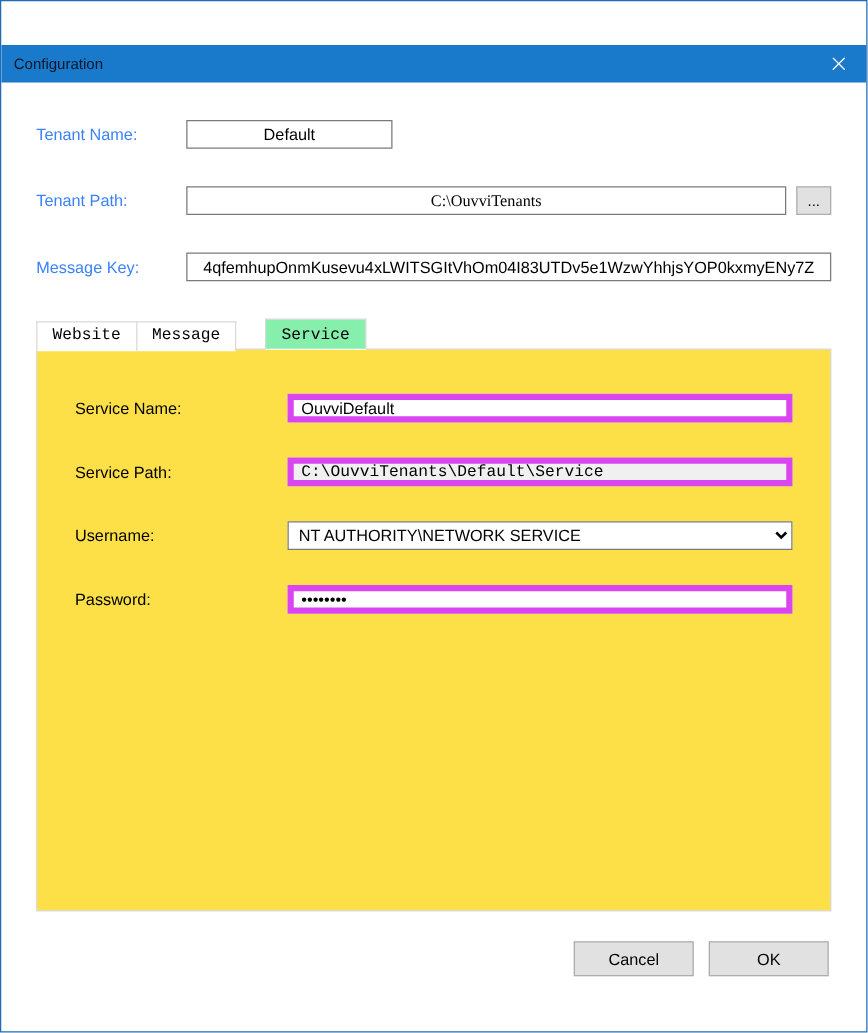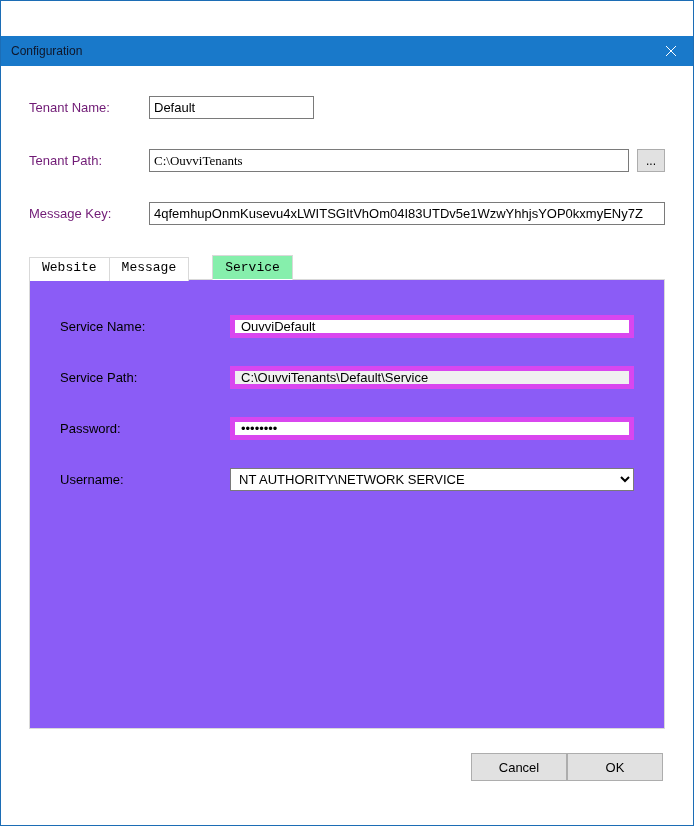--- a/index.html
+++ b/index.html
@@ -45,30 +45,31 @@
       padding: 30px 28px 20px 28px;
     }
     .form-row {
       display: flex;
       align-items: center;
       margin-bottom: 30px;
     }
     .form-label {
       width: 120px;
       font-size: 13px;
-      color: #701a75;
+      color: #3b82f6;
     }
     .text-input {
       border: 1px solid #7a7a7a;
       height: 23px;
       padding: 2px 4px;
       font-family: inherit;
       font-size: 13px;
       background: #ffffff;
       outline: none;
+      text-align: center;
     }
     .tenant-name-input {
       width: 165px;
     }
     .tenant-path-input {
       flex: 1;
       font-family: Liberation Serif, serif;
     }
     .message-key-input {
       flex: 1;
@@ -112,21 +113,21 @@
     }
     .tab.active {
       background: #86efac;
       border-bottom: 1px solid #ffffff;
       z-index: 3;
       margin-bottom: -1px;
       margin-left: 24px;
     }
     .tab-panel {
       border: 1px solid #d9d9d9;
-      background: #8b5cf6;
+      background: #fde047;
       height: 450px;
       padding: 35px 30px;
       position: relative;
       z-index: 1;
     }
     .panel-row {
       display: flex;
       align-items: center;
       margin-bottom: 28px;
     }
@@ -141,35 +142,36 @@
       height: 23px;
       padding: 2px 6px;
       font-family: inherit;
       font-size: 13px;
       background: #ffffff;
       outline: none;
     }
     .panel-input.readonly {
       background: #f0f0f0;
       color: #000000;
+      font-family: Liberation Mono, monospace;
     }
     .panel-select {
       flex: 1;
       border: 1px solid #7a7a7a;
       height: 23px;
       padding: 1px 4px;
       font-family: inherit;
       font-size: 13px;
       background: #ffffff;
       outline: none;
     }
     .button-row {
       display: flex;
       justify-content: flex-end;
-      gap: 0;
+      gap: 12px;
       margin-top: 24px;
       padding-right: 2px;
     }
     .dialog-button {
       width: 96px;
       height: 28px;
       background: #e1e1e1;
       border: 1px solid #adadad;
       font-family: inherit;
       font-size: 13px;
@@ -219,31 +221,31 @@
         <label class="panel-label">Service Name:</label>
         <input type="text" class="panel-input" value="OuvviDefault" style="">
       </div>
 
       <div class="panel-row">
         <label class="panel-label">Service Path:</label>
         <input type="text" class="panel-input readonly" readonly="" value="C:\OuvviTenants\Default\Service" style="">
       </div>
 
       <div class="panel-row">
-        <label class="panel-label">Password:</label>
-        <input type="text" class="panel-input" value="••••••••" style="">
-      </div>
-
-      <div class="panel-row">
         <label class="panel-label">Username:</label>
         <select class="panel-select">
           <option>NT AUTHORITY\NETWORK SERVICE</option>
         </select>
       </div>
 
+      <div class="panel-row">
+        <label class="panel-label">Password:</label>
+        <input type="text" class="panel-input" value="••••••••" style="">
+      </div>
+
     </div>
   </div>
 
   <div class="button-row">
     <button class="dialog-button">Cancel</button>
     <button class="dialog-button">OK</button>
   </div>
 
 </div>
 

